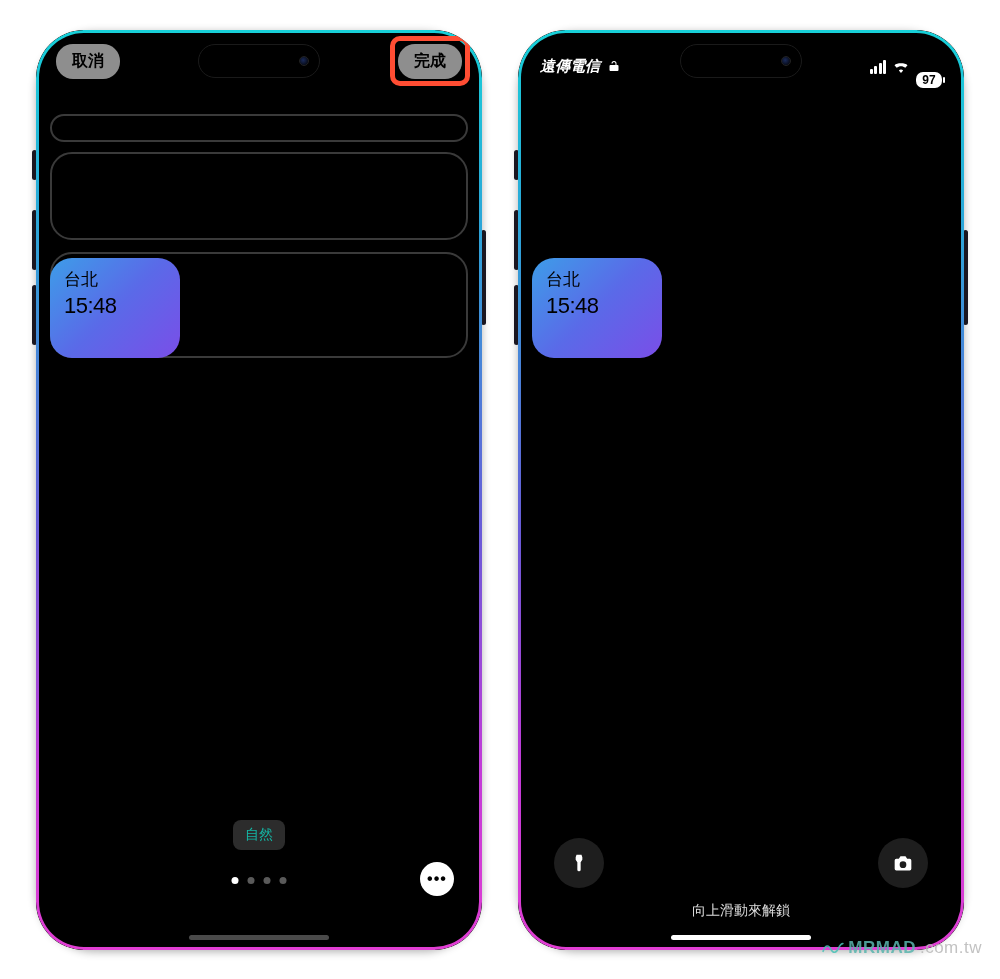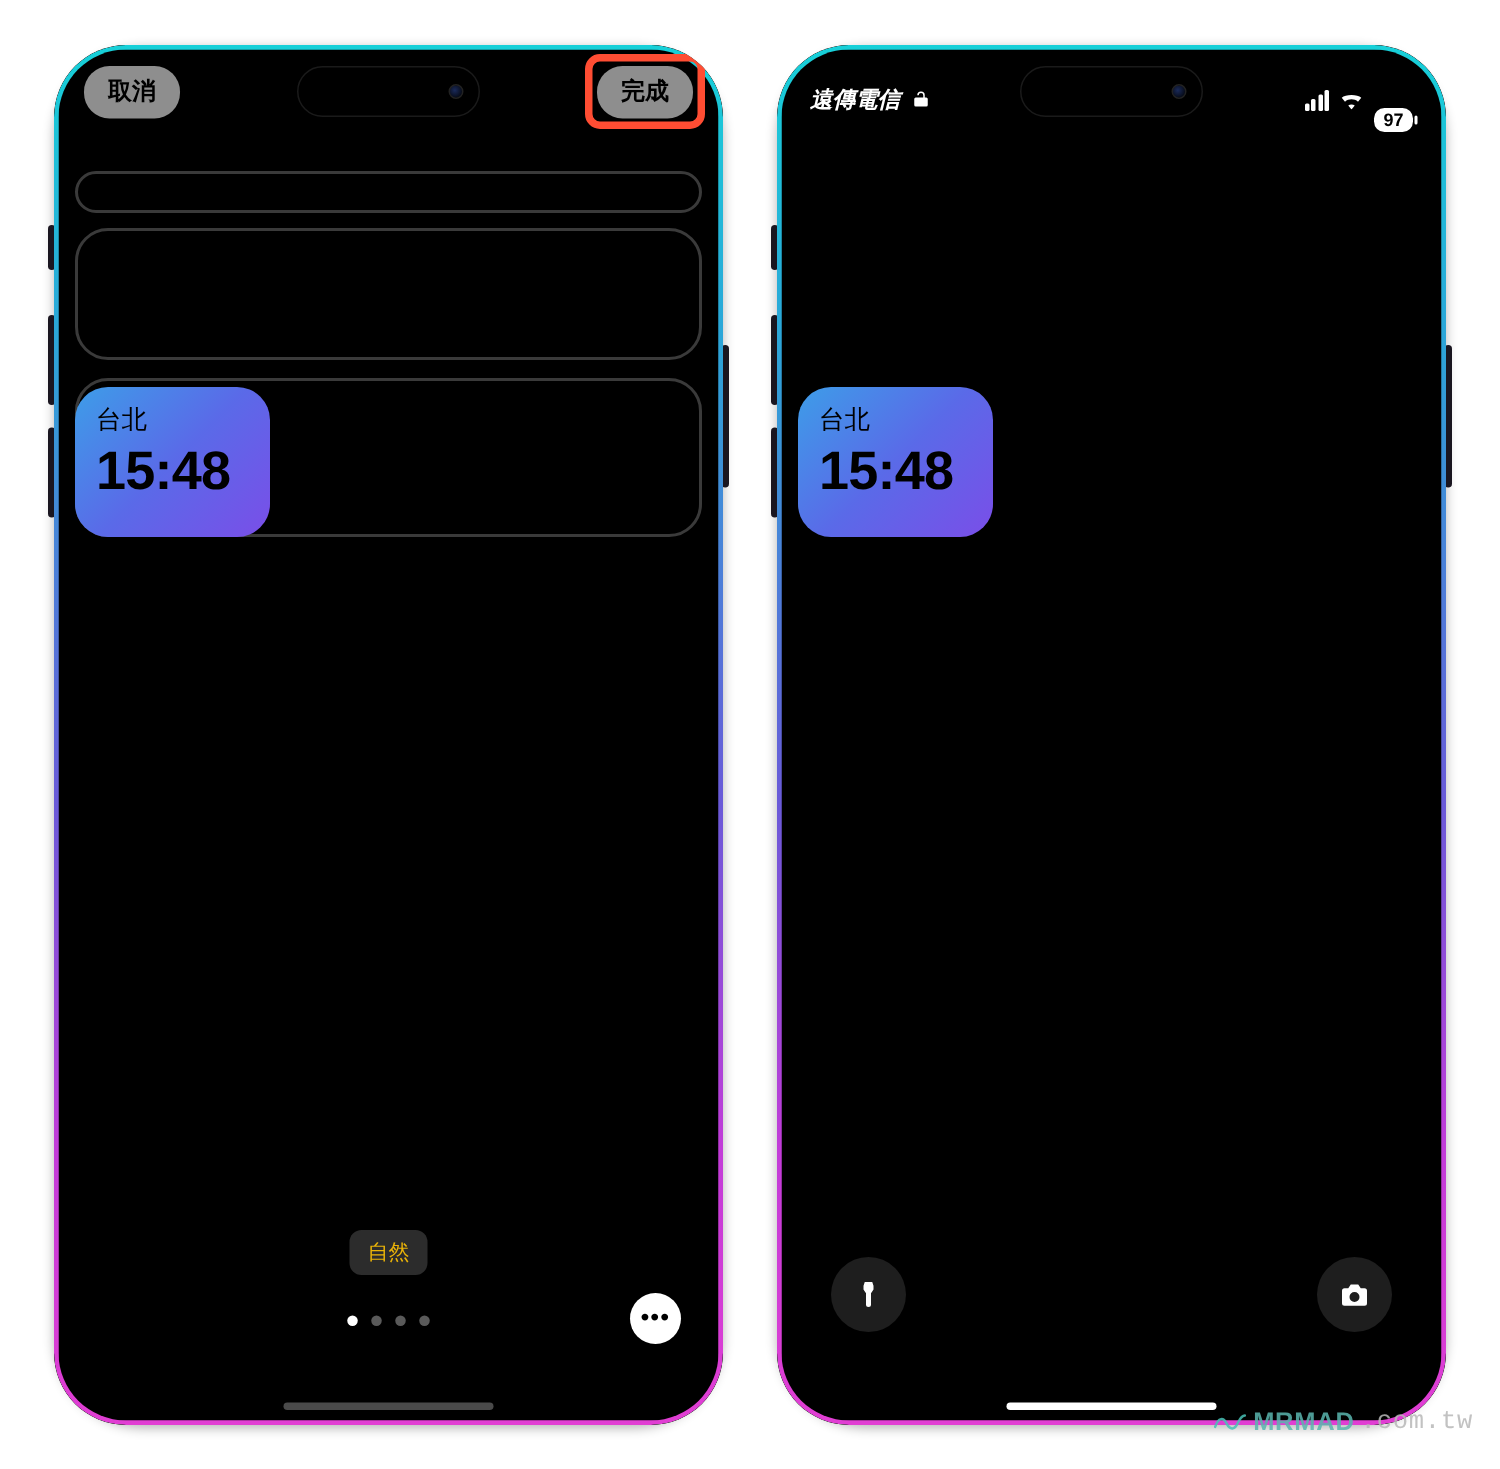--- a/index.html
+++ b/index.html
@@ -121,41 +121,41 @@
   top: 228px;
   width: 130px;
   height: 100px;
   border-radius: 22px;
   background: linear-gradient(135deg,#3d9de8 0%,#5a6ae8 50%,#7a4ee8 100%);
   padding: 10px 14px;
   color: #111;
   z-index: 5;
 }
 .clock-widget .city { font-size: 17px; font-weight: 500; color: #000; }
-.clock-widget .time { font-size: 36px; font-weight: 700; color: #000; margin-top: 2px; letter-spacing: -0.5px; }
+.clock-widget .time { font-size: 22px; font-weight: 400; color: #000; margin-top: 2px; letter-spacing: -0.5px; }
 .crop-hint {
   position: absolute;
   bottom: 168px;
   left: 0; right: 0;
   text-align: center;
   color: #fff;
   font-size: 17px;
   display: flex;
   align-items: center;
   justify-content: center;
   gap: 8px;
 }
 .crop-icon { font-size: 16px; }
 .filter-chip {
   position: absolute;
   bottom: 100px;
   left: 50%;
   transform: translateX(-50%);
   background: #2c2c2c;
-  color: #eab308;
+  color: #14b8a6;
   font-size: 14px;
   padding: 6px 12px;
   border-radius: 8px;
 }
 .pager {
   position: absolute;
   bottom: 66px;
   left: 50%;
   transform: translateX(-50%);
   display: flex;
@@ -265,21 +265,21 @@
   gap: 4px;
   color: #7fc9c4;
   font-size: 17px;
   letter-spacing: 0.5px;
   font-weight: 500;
   z-index: 50;
   opacity: 0.85;
   text-align: right;
 }
 .watermark .strong { color: #5ab5ae; font-weight: 800; }
-.watermark .tld { color: #b8b8b8; font-weight: 400; font-family: Liberation Mono, monospace; }
+.watermark .tld { color: #b8b8b8; font-weight: 400; }
 .wm-logo { width:22px; height:22px; }
 </style>
 </head>
 <body>
 
 <div class="phone">
   <div class="side-btn silence"></div>
   <div class="side-btn vol1"></div>
   <div class="side-btn vol2"></div>
   <div class="side-btn power"></div>
@@ -368,20 +368,21 @@
             <path d="M9 2h6l1 3v3l-2 3v9a2 2 0 0 1-4 0v-9l-2-3V5l1-3zm2 12h2v2h-2v-2z"></path>
           </svg>
       </button>
       <button class="round-btn">
         <svg width="24" height="20" viewBox="0 0 24 24" fill="#fff">
             <path d="M4 7h3l2-3h6l2 3h3a2 2 0 0 1 2 2v10a2 2 0 0 1-2 2H4a2 2 0 0 1-2-2V9a2 2 0 0 1 2-2zm8 3a4 4 0 1 0 0 8 4 4 0 0 0 0-8z"></path>
           </svg>
       </button>
     </div>
 
+    <div class="swipe-hint">向上滑動來解鎖</div>
     <div class="home-bar white"></div>
   </div>
 </div>
 
 <div class="watermark">
   <svg class="wm-logo" viewBox="0 0 40 24">
     <path d="M2 18 C6 6, 12 6, 16 14 C20 22, 26 22, 30 12 C34 4, 38 4, 38 4" fill="none" stroke="#49c1b6" stroke-width="3" stroke-linecap="round"></path>
   </svg>
   <span class="strong">MRMAD</span>
     <span class="tld">.com.tw</span>

